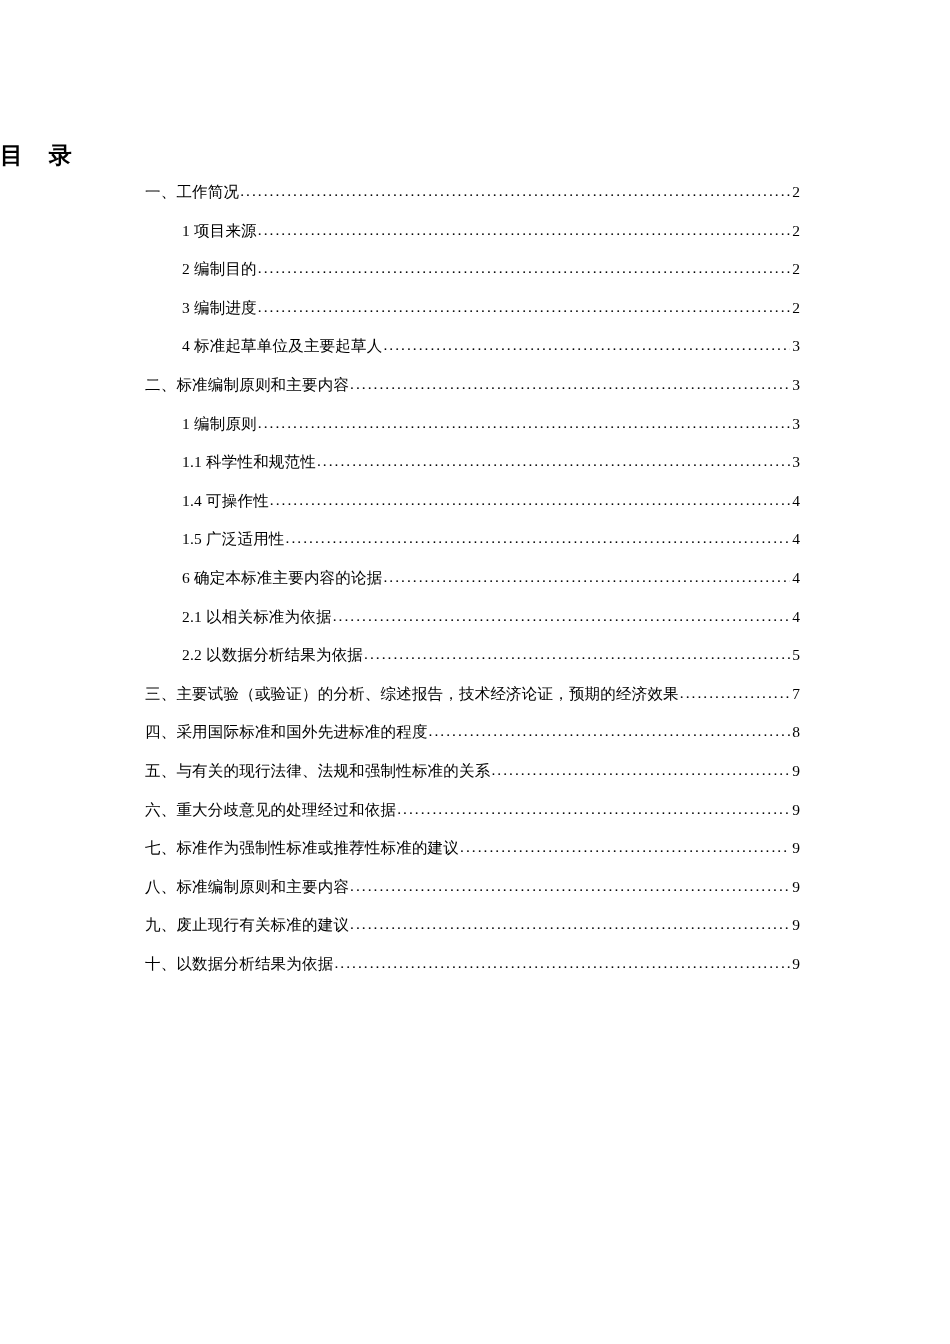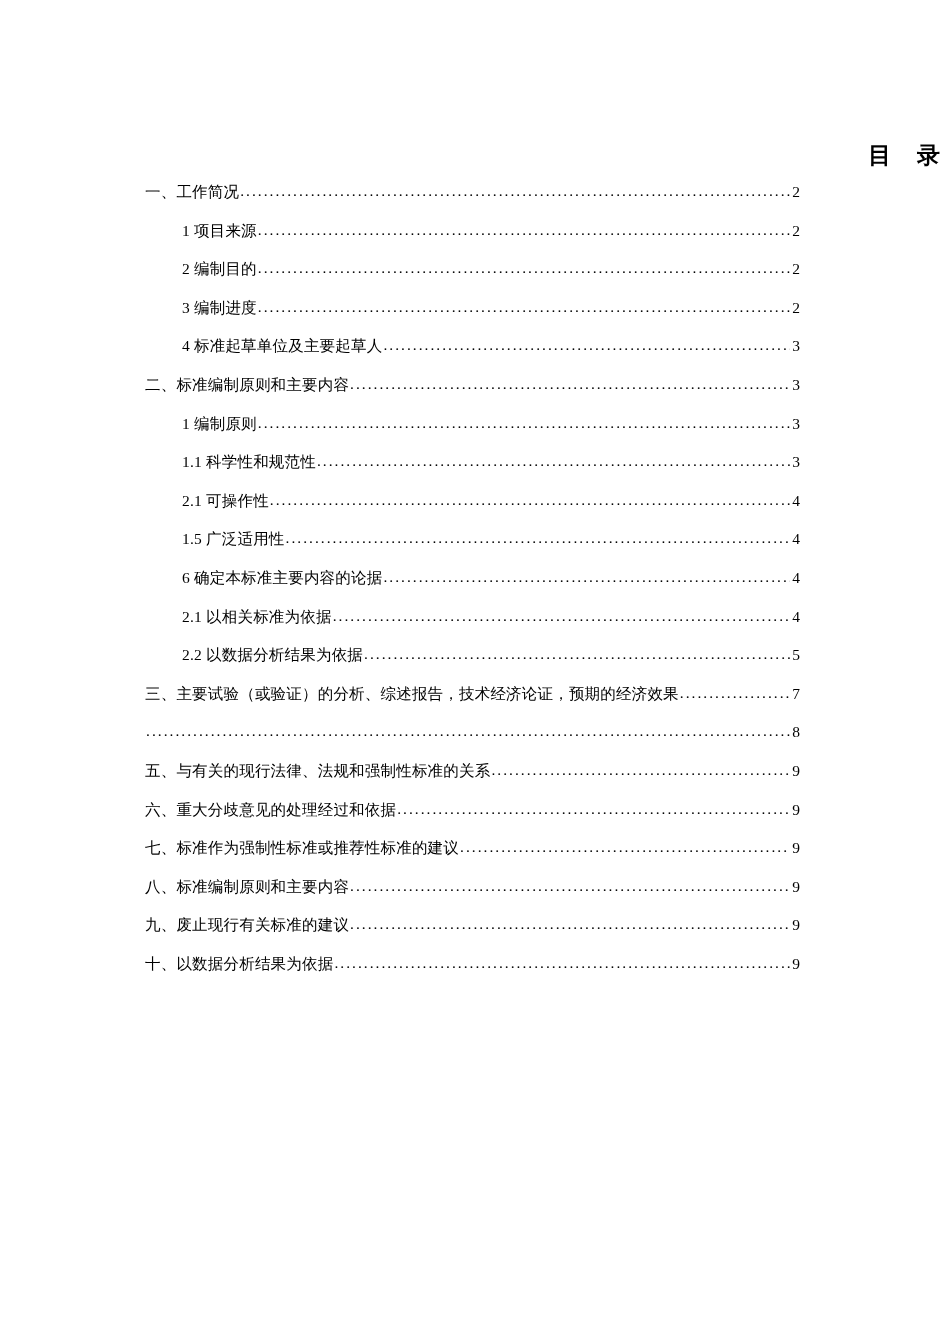--- a/index.html
+++ b/index.html
@@ -16,21 +16,21 @@
     overflow: hidden;
   }
   .page {
     position: relative;
     width: 950px;
     height: 1344px;
     box-sizing: border-box;
     padding: 0;
   }
   .doc-title {
-    text-align: right;
+    text-align: left;
     font-size: 23px;
     font-weight: bold;
     letter-spacing: 10px;
     margin-top: 140px;
     margin-bottom: 0;
     font-family: "Liberation Serif", "DejaVu Serif", serif;
   }
   .toc {
     margin-top: 12px;
     padding-left: 145px;
@@ -113,21 +113,21 @@
         <span class="toc-label">1 编制原则</span>
         <span class="toc-dots">................................................................................................................................</span>
         <span class="toc-page">3</span>
       </div>
       <div class="toc-entry level-2">
         <span class="toc-label">1.1  科学性和规范性</span>
         <span class="toc-dots">................................................................................................................................</span>
         <span class="toc-page">3</span>
       </div>
       <div class="toc-entry level-2">
-        <span class="toc-label">2.1  可操作性</span>
+        <span class="toc-label">1.4  可操作性</span>
         <span class="toc-dots">................................................................................................................................</span>
         <span class="toc-page">4</span>
       </div>
       <div class="toc-entry level-2">
         <span class="toc-label">1.5 广泛适用性</span>
         <span class="toc-dots">................................................................................................................................</span>
         <span class="toc-page">4</span>
       </div>
       <div class="toc-entry level-2">
         <span class="toc-label">6 确定本标准主要内容的论据</span>
@@ -143,20 +143,21 @@
         <span class="toc-label">2.2 以数据分析结果为依据</span>
         <span class="toc-dots">................................................................................................................................</span>
         <span class="toc-page">5</span>
       </div>
       <div class="toc-entry level-1">
         <span class="toc-label">三、主要试验（或验证）的分析、综述报告，技术经济论证，预期的经济效果</span>
         <span class="toc-dots">................................................................................................................................</span>
         <span class="toc-page">7</span>
       </div>
       <div class="toc-entry level-1">
+        <span class="toc-label">四、采用国际标准和国外先进标准的程度</span>
         <span class="toc-dots">................................................................................................................................</span>
         <span class="toc-page">8</span>
       </div>
       <div class="toc-entry level-1">
         <span class="toc-label">五、与有关的现行法律、法规和强制性标准的关系</span>
         <span class="toc-dots">................................................................................................................................</span>
         <span class="toc-page">9</span>
       </div>
       <div class="toc-entry level-1">
         <span class="toc-label">六、重大分歧意见的处理经过和依据</span>

